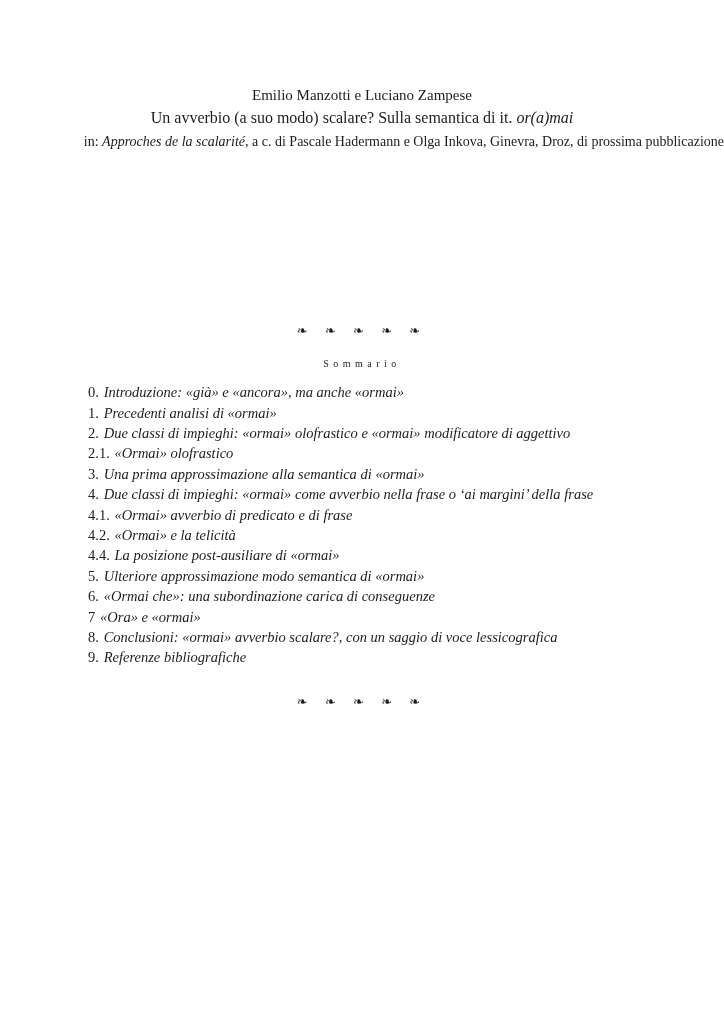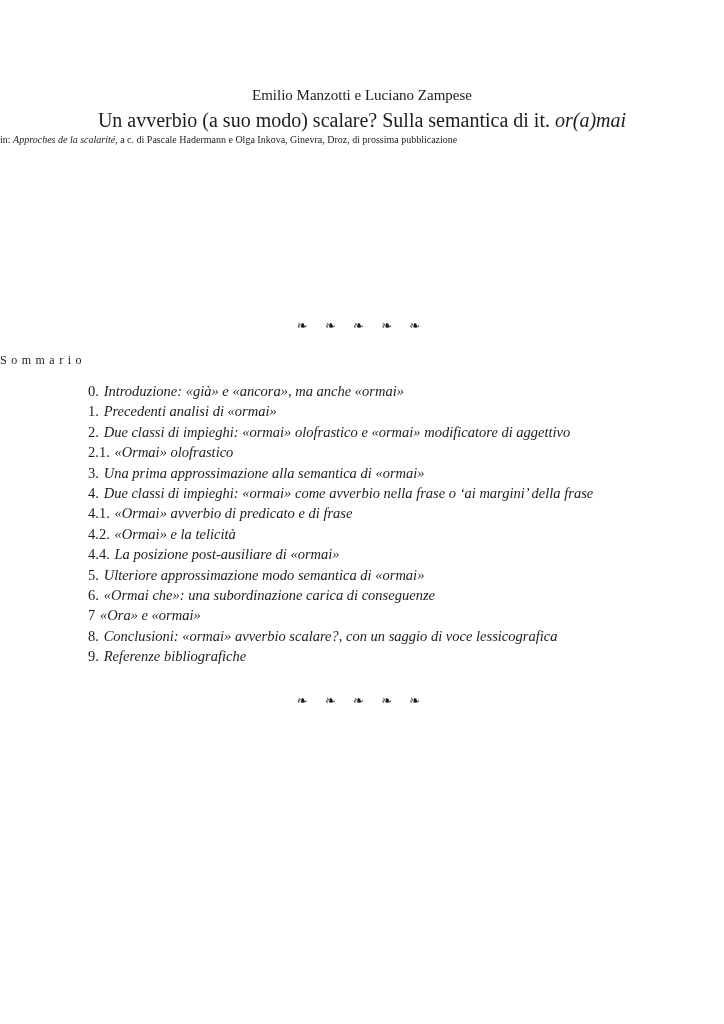--- a/index.html
+++ b/index.html
@@ -18,43 +18,44 @@
   }
   .authors {
     padding-top: 86px;
     text-align: center;
     font-size: 15px;
     line-height: 1.2;
   }
   .title {
     margin: 4px 0 0 0;
     text-align: center;
-    font-size: 20px;
+    font-size: 16px;
     font-weight: normal;
     line-height: 1.25;
   }
   .title em { font-style: italic; }
   .publine {
-    text-align: left;
-    font-size: 10px;
+    margin-top: 5px;
+    text-align: right;
+    font-size: 14px;
     line-height: 1.3;
   }
   .publine em { font-style: italic; }
   .ornament {
     text-align: center;
     font-size: 13px;
     letter-spacing: 7px;
     color: #1c1c1c;
   }
   .ornament.top { margin-top: 172px; }
   .ornament.bottom { margin-top: 26px; }
   .toc-heading {
     margin-top: 19px;
-    text-align: left;
-    font-size: 12px;
+    text-align: center;
+    font-size: 10px;
     letter-spacing: 4.5px;
   }
   .toc {
     margin: 13px 40px 0 88px;
     padding: 0;
     list-style: none;
     font-size: 14.5px;
     line-height: 20.4px;
   }
   .toc-entry { white-space: nowrap; }

